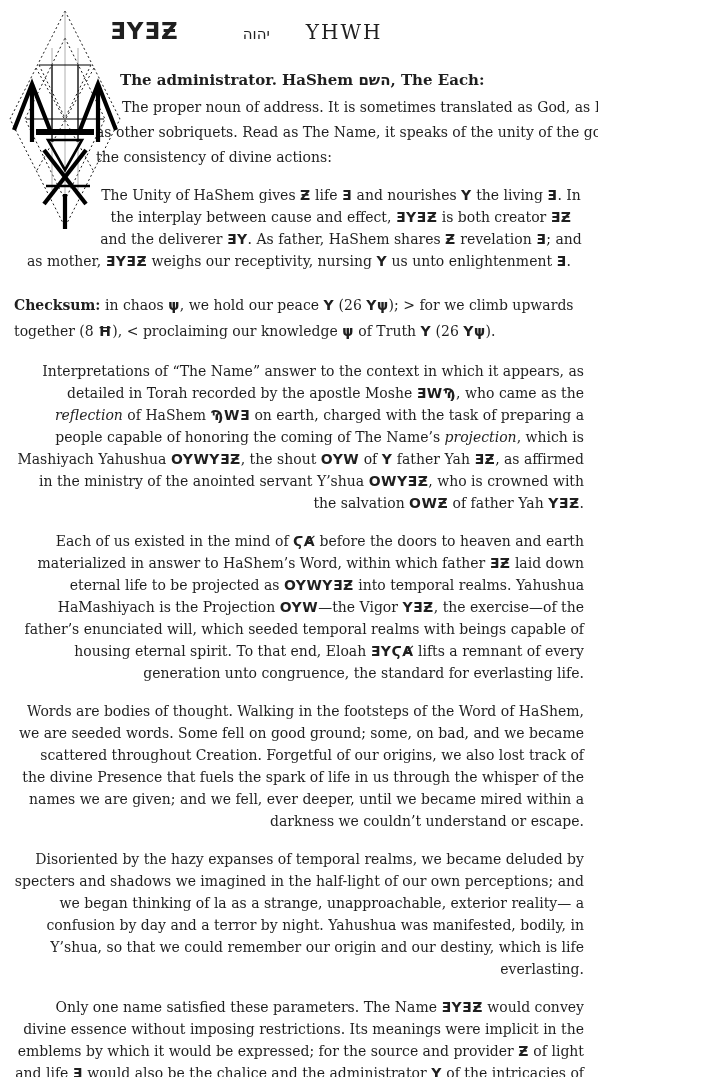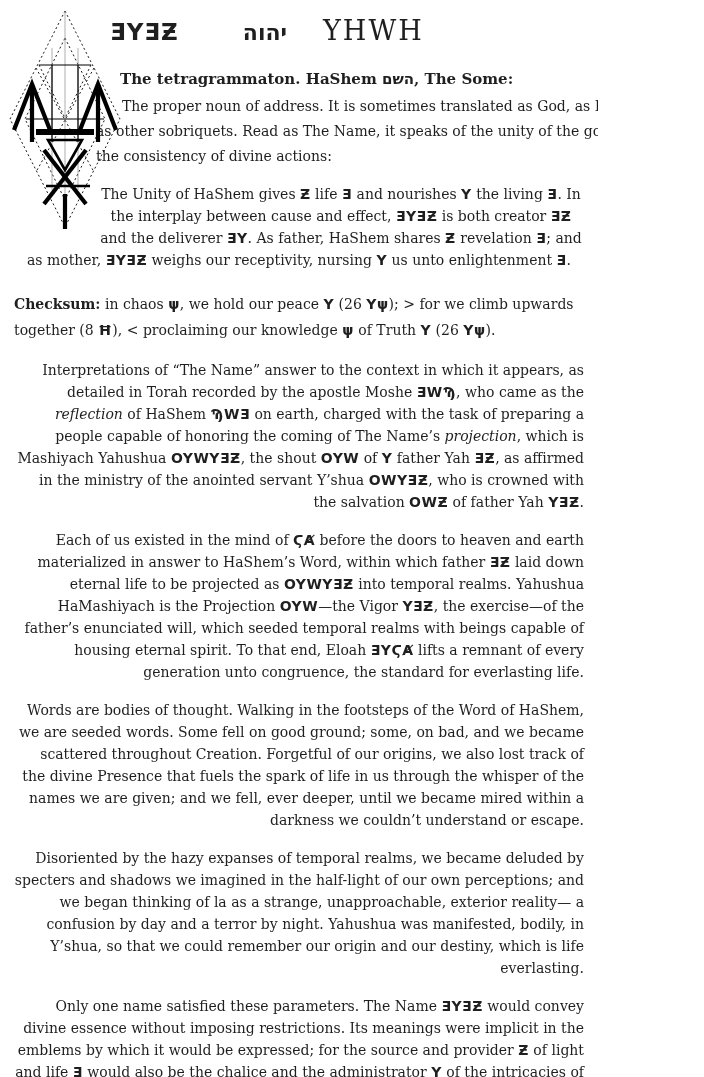--- a/index.html
+++ b/index.html
@@ -19,22 +19,22 @@
   .b{font-weight:700;}
   .i{font-style:italic;}
 
   .diamond-figure{position:absolute;left:6px;top:8px;width:118px;height:222px;}
 
   .masthead{
     padding-top:20px;margin-left:96px;
     display:flex;align-items:baseline;
   }
   .masthead .paleo-title{font-size:23px;letter-spacing:1px;}
-  .masthead .hebrew-title{margin-left:64px;font-size:22px;font-weight:700;}
-  .masthead .latin-title{margin-left:36px;font-size:27px;letter-spacing:2px;font-family:"DejaVu Serif", serif;}
+  .masthead .hebrew-title{margin-left:64px;font-size:15px;font-weight:400;}
+  .masthead .latin-title{margin-left:36px;font-size:20px;letter-spacing:2px;font-family:"DejaVu Serif", serif;}
 
   .heading{margin:24px 0 0 106px;font-size:15px;}
 
   .intro-para{margin:4px 0 0 82px;width:584px;text-indent:26px;line-height:25px;}
 
   .unity-para{margin-top:14px;line-height:22px;text-align:center;}
   .unity-spacer{float:left;width:84px;height:48px;}
   .unity-para .txt{text-indent:6px;}
 
   .gematria-block{margin-top:20px;width:562px;line-height:26px;}
@@ -84,21 +84,21 @@
   </svg>
 
   <div class="content">
 
     <div class="masthead">
       <span class="paleo paleo-title">ƎYƎƵ</span>
       <span class="heb hebrew-title">יהוה</span>
       <span class="latin-title">YHWH</span>
     </div>
 
-    <div class="heading"><span class="b">The tetragrammaton. HaShem </span><span class="b heb">השם</span><span class="b">, The Some:</span></div>
+    <div class="heading"><span class="b">The administrator. HaShem </span><span class="b heb">השם</span><span class="b">, The Each:</span></div>
 
     <div class="intro-para"><span>The proper noun of address. It is sometimes translated as God, as Lord, and as other sobriquets. Read as The Name, it speaks of the unity of the godhead and the consistency of divine actions:</span></div>
 
     <div class="unity-para">
       <span class="unity-spacer"></span>
       <span class="txt"><span>The Unity of HaShem gives </span><span class="paleo">Ƶ</span><span> life </span><span class="paleo">Ǝ</span><span> and nourishes </span><span class="paleo">Y</span><span> the living </span><span class="paleo">Ǝ</span><span>. In the interplay between cause and effect, </span><span class="paleo">ƎYƎƵ</span><span> is both creator </span><span class="paleo">ƎƵ</span><span> and the deliverer </span><span class="paleo">ƎY</span><span>. As father, HaShem shares </span><span class="paleo">Ƶ</span><span> revelation </span><span class="paleo">Ǝ</span><span>; and as mother, </span><span class="paleo">ƎYƎƵ</span><span> weighs our receptivity, nursing </span><span class="paleo">Y</span><span> us unto enlightenment </span><span class="paleo">Ǝ</span><span>.</span></span>
     </div>
 
     <div class="gematria-block">
       <div><span class="b">Checksum:</span><span> in chaos </span><span class="paleo">ψ</span><span>, we hold our peace </span><span class="paleo">Y</span><span> (26 </span><span class="paleo">Yψ</span><span>); &gt; for we climb upwards together (8 </span><span class="paleo">Ħ</span><span>), &lt; proclaiming our knowledge </span><span class="paleo">ψ</span><span> of Truth </span><span class="paleo">Y</span><span> (26 </span><span class="paleo">Yψ</span><span>).</span></div>

